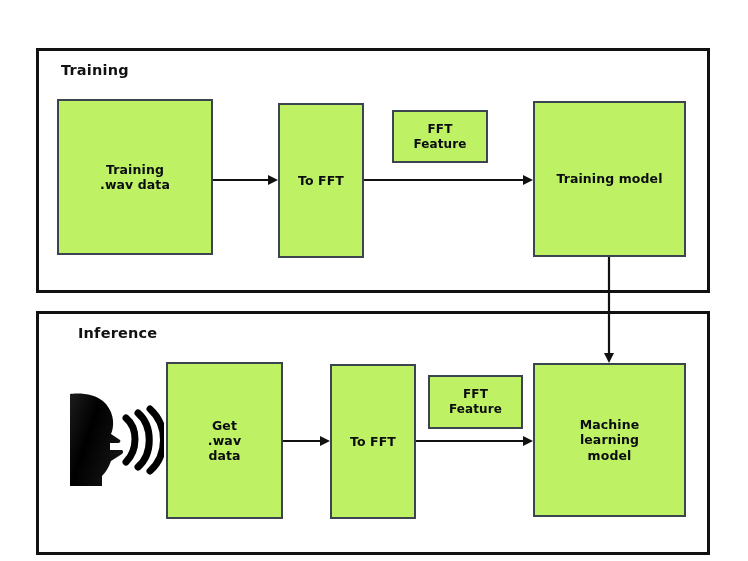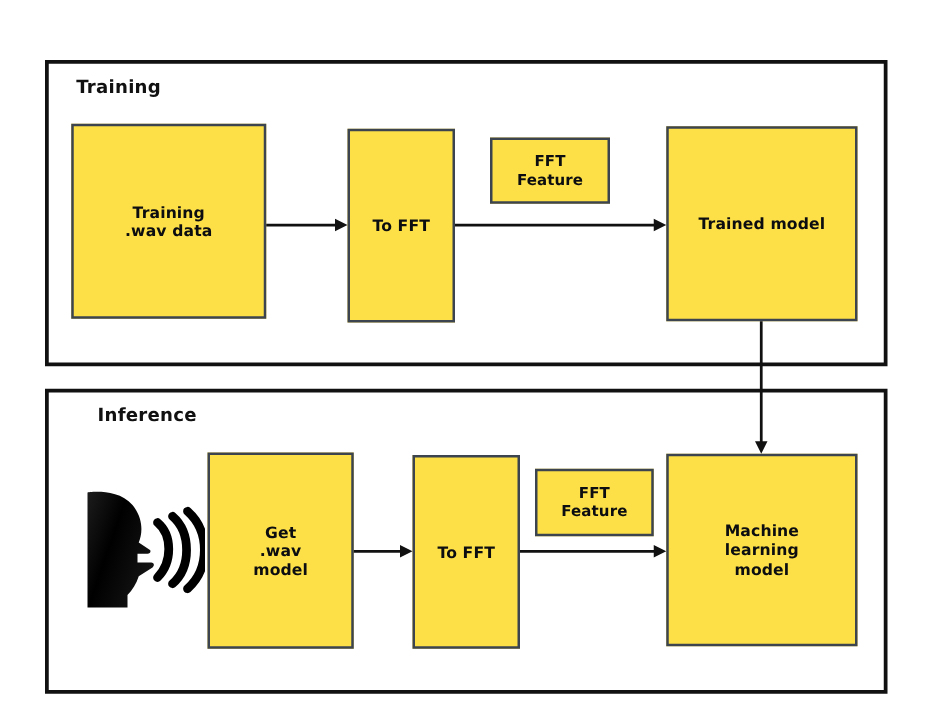--- a/index.html
+++ b/index.html
@@ -40,21 +40,21 @@
     font-weight: 700;
     color: #111111;
     letter-spacing: 0.2px;
     white-space: nowrap;
   }
   #title-training { left: 22px; top: 11px; }
   #title-inference { left: 39px; top: 11px; }
 
   .node {
     position: absolute;
-    background: #fde047;
+    background: #bef264;
     border: 2px solid #3c4450;
     box-sizing: border-box;
     display: flex;
     align-items: center;
     justify-content: center;
     text-align: center;
     color: #0b0d10;
     font-size: 12.5px;
     font-weight: 700;
     line-height: 1.22;
@@ -111,21 +111,21 @@
   <div class="node" id="node-training-tofft">
     <span class="node-label">To FFT</span>
   </div>
 
   <div class="node" id="node-training-fftfeature">
     <span class="node-label">FFT
 Feature</span>
   </div>
 
   <div class="node" id="node-trained-model">
-    <span class="node-label">Trained model</span>
+    <span class="node-label">Training model</span>
   </div>
 
   <div class="panel" id="panel-inference">
     <div class="panel-title" id="title-inference">Inference</div>
   </div>
 
   <svg id="speaker-icon" viewBox="0 0 100 104">
     <defs>
       <linearGradient id="headGrad" x1="0" y1="0" x2="1" y2="0.6">
         <stop offset="0%" stop-color="#1c1c1c"></stop>
@@ -149,21 +149,21 @@
              L6,98 Z" fill="url(#headGrad)"></path>
 
     <path d="M62,30 C74,40 74,62 62,74" fill="none" stroke="#000000" stroke-width="7" stroke-linecap="round"></path>
     <path d="M74,25 C89,38 89,66 74,79" fill="none" stroke="#000000" stroke-width="7" stroke-linecap="round"></path>
     <path d="M86,21 C104,37 104,67 86,83" fill="none" stroke="#000000" stroke-width="7" stroke-linecap="round"></path>
   </svg>
 
   <div class="node" id="node-get-wav">
     <span class="node-label">Get
 .wav
-model</span>
+data</span>
   </div>
 
   <div class="node" id="node-inference-tofft">
     <span class="node-label">To FFT</span>
   </div>
 
   <div class="node" id="node-inference-fftfeature">
     <span class="node-label">FFT
 Feature</span>
   </div>

